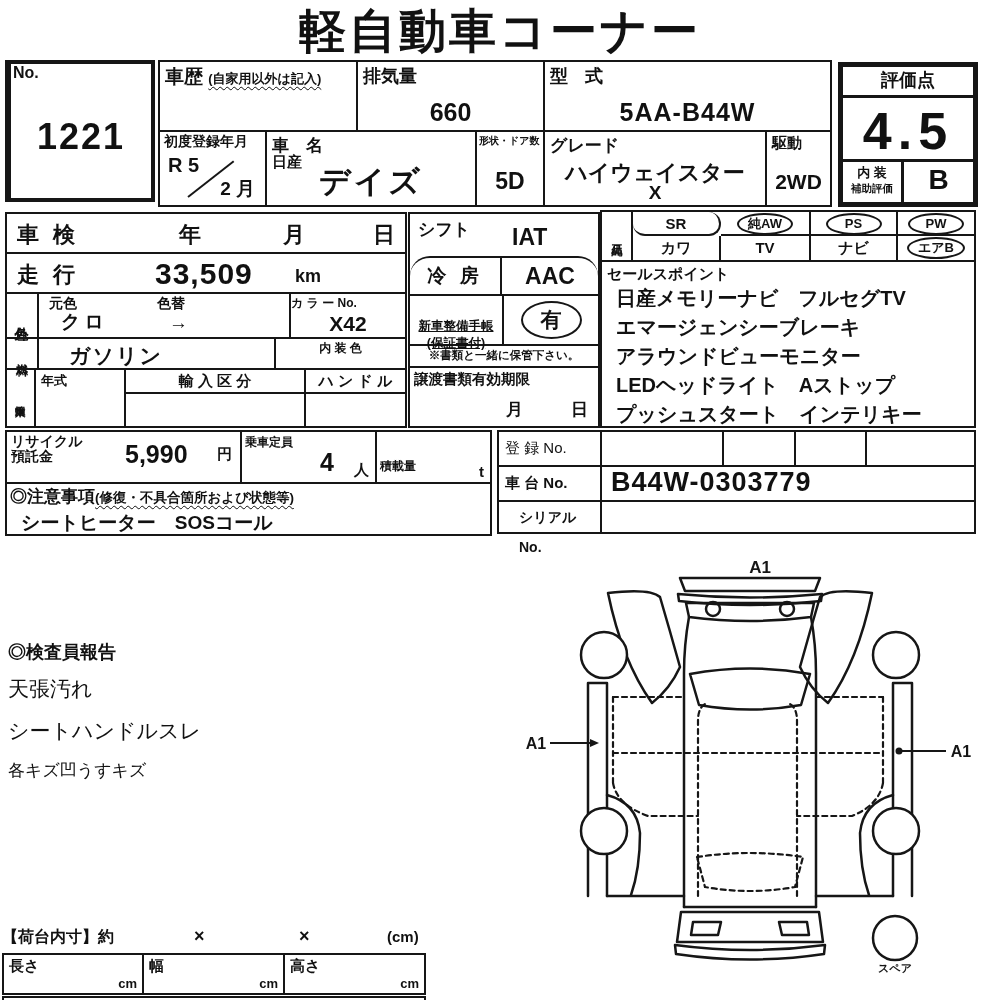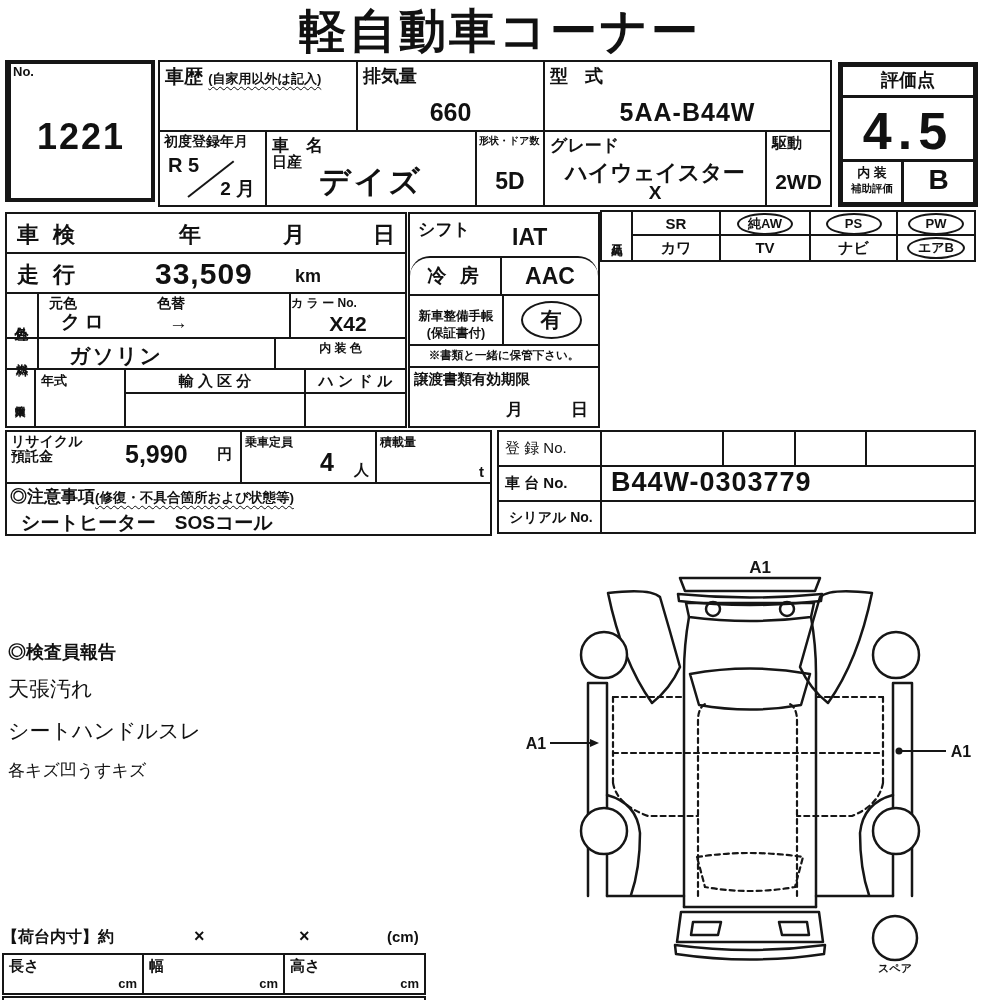--- a/index.html
+++ b/index.html
@@ -15,21 +15,21 @@
   svg text{font-family:"Liberation Sans",sans-serif;}
 </style>
 </head>
 <body>
 
 <div id="sheet">
 
   <div class="abs b" style="left:0;top:0;width:1000px;text-align:center;font-size:47px;letter-spacing:3px;">軽自動車コーナー</div>
 
   <div class="abs" style="left:5px;top:60px;width:150px;height:142px;border:4px solid #161616;border-left-width:6px;">
-    <span class="abs b" style="left:2px;top:0;font-size:13px;">No.</span>
+    <span class="abs b" style="left:2px;top:0;font-size:16px;">No.</span>
     <div class="abs" style="left:0;top:52px;width:100%;text-align:center;font-size:36px;font-weight:600;letter-spacing:2px;">1221</div>
   </div>
 
   <div class="abs bd" style="left:158px;top:60px;width:200px;height:72px;">
     <span class="cell-lab" style="font-size:19px;"><span>車歴</span>
     <span class="wavy" style="font-size:13px;">(自家用以外は記入)</span></span>
   </div>
   <div class="abs bd" style="left:356px;top:60px;width:189px;height:72px;">
     <span class="cell-lab" style="font-size:18px;">排気量</span>
     <div class="abs" style="left:0;top:36px;width:100%;text-align:center;font-size:25px;font-weight:600;">660</div>
@@ -140,21 +140,21 @@
       <span class="abs" style="left:102px;top:10px;font-size:23px;font-weight:600;">IAT</span>
     </div>
     <div style="position:relative;height:38px;border-top:2px solid #161616;display:flex;border-radius:20px;">
       <div style="width:90px;border-right:2px solid #161616;font-size:19px;font-weight:bold;text-align:center;line-height:36px;letter-spacing:4px;">冷 房</div>
       <div style="flex:1;text-align:center;font-size:23px;font-weight:600;line-height:36px;">AAC</div>
     </div>
   </div>
 
   <div class="abs bd" style="left:408px;top:294px;width:192px;height:74px;">
     <div style="display:flex;height:48px;">
-      <div style="width:92px;border-right:2px solid #161616;text-align:center;padding-top:12px;">
+      <div style="width:92px;border-right:2px solid #161616;text-align:center;padding-top:22px;text-decoration:underline;">
         <div style="font-size:12.5px;font-weight:bold;">新車整備手帳</div>
         <div style="font-size:12.5px;font-weight:bold;">(保証書付)</div>
       </div>
       <div style="flex:1;display:flex;align-items:center;justify-content:center;">
         <span style="border:2.5px solid #161616;border-radius:50%;padding:3px 18px;font-size:21px;font-weight:600;">有</span>
       </div>
     </div>
     <div style="border-top:2px solid #161616;height:20px;line-height:19px;text-align:center;font-size:11.5px;font-weight:bold;">※書類と一緒に保管下さい。</div>
   </div>
 
@@ -162,48 +162,56 @@
     <span class="cell-lab" style="font-size:14.5px;left:4px;">譲渡書類有効期限</span>
     <span class="abs b" style="left:96px;bottom:5px;font-size:17px;">月</span>
     <span class="abs b" style="right:10px;bottom:5px;font-size:17px;">日</span>
   </div>
 
   <div class="abs bd" style="left:600px;top:210px;width:376px;height:52px;display:flex;">
     <div style="width:29px;border-right:2px solid #161616;display:flex;align-items:center;justify-content:center;">
       <span class="vlabel" style="font-size:11px;">純正品</span>
     </div>
     <div style="flex:1;display:grid;grid-template-columns:88px 90px 87px auto;grid-template-rows:24px 24px;">
-      <div style="border-right:2px solid #161616;border-bottom:2px solid #161616;text-align:center;line-height:23px;"><span style="font-size:15px;font-weight:bold;">SR</span></div>
+      <div style="border-right:2px solid #161616;border-bottom:2px solid #161616;text-align:center;line-height:23px;border-radius:12px;"><span style="font-size:15px;font-weight:bold;">SR</span></div>
       <div style="border-right:2px solid #161616;border-bottom:2px solid #161616;text-align:center;line-height:22px;"><span class="oval" style="font-size:13px;font-weight:bold;">純AW</span></div>
       <div style="border-right:2px solid #161616;border-bottom:2px solid #161616;text-align:center;line-height:22px;"><span class="oval" style="font-size:13px;font-weight:bold;min-width:34px;">PS</span></div>
       <div style="border-bottom:2px solid #161616;text-align:center;line-height:22px;"><span class="oval" style="font-size:13px;font-weight:bold;min-width:34px;">PW</span></div>
       <div style="border-right:2px solid #161616;text-align:center;line-height:23px;"><span style="font-size:15px;font-weight:bold;">カワ</span></div>
       <div style="border-right:2px solid #161616;text-align:center;line-height:23px;"><span style="font-size:15px;font-weight:bold;">TV</span></div>
       <div style="border-right:2px solid #161616;text-align:center;line-height:23px;"><span style="font-size:15px;font-weight:bold;text-align:center;">ナビ</span></div>
       <div style="text-align:center;line-height:22px;"><span class="oval" style="font-size:13px;font-weight:bold;">エアB</span></div>
     </div>
   </div>
 
+  <div class="abs bd" style="left:600px;top:260px;width:376px;height:168px;">
+    <div style="font-size:15px;font-weight:bold;padding:3px 0 0 5px;">セールスポイント</div>
+    <div style="font-size:20px;font-weight:600;padding-left:14px;line-height:29px;">日産メモリーナビ　フルセグTV</div>
+    <div style="font-size:20px;font-weight:600;padding-left:14px;line-height:29px;">エマージェンシーブレーキ</div>
+    <div style="font-size:20px;font-weight:600;padding-left:14px;line-height:29px;">アラウンドビューモニター</div>
+    <div style="font-size:20px;font-weight:600;padding-left:14px;line-height:29px;">LEDヘッドライト　Aストップ</div>
+    <div style="font-size:20px;font-weight:600;padding-left:14px;line-height:29px;">プッシュスタート　インテリキー</div>
+  </div>
 
   <div class="abs bd" style="left:5px;top:430px;width:487px;height:106px;">
     <div style="display:flex;height:50px;border-bottom:2px solid #161616;">
       <div style="width:233px;border-right:2px solid #161616;position:relative;">
         <div style="position:absolute;left:4px;top:2px;font-weight:bold;font-size:14px;line-height:15px;">
           <div>リサイクル</div>
           <div>預託金</div>
         </div>
         <span class="abs" style="left:118px;top:8px;font-size:25px;font-weight:600;">5,990</span>
         <span class="abs b" style="right:8px;top:13px;font-size:15px;">円</span>
       </div>
       <div style="width:133px;border-right:2px solid #161616;position:relative;">
         <span class="cell-lab" style="font-size:12px;left:3px;">乗車定員</span>
         <span class="abs" style="left:78px;top:16px;font-size:25px;font-weight:600;">4</span>
         <span class="abs b" style="right:6px;bottom:2px;font-size:15px;">人</span>
       </div>
-      <div style="flex:1;position:relative;">
+      <div style="flex:1;position:relative;margin-top:24px;">
         <span class="cell-lab" style="font-size:12px;left:3px;">積載量</span>
         <span class="abs b" style="right:6px;bottom:2px;font-size:15px;">t</span>
       </div>
     </div>
     <div style="position:relative;height:52px;">
       <div style="padding:1px 0 0 3px;">
         <span class="b" style="font-size:17px;">◎注意事項</span><span class="b wavy" style="font-size:13.5px;">(修復・不具合箇所および状態等)</span>
       </div>
       <div style="padding-left:14px;font-size:19px;font-weight:600;margin-top:2px;">シートヒーター　SOSコール</div>
     </div>
@@ -215,21 +223,21 @@
       <span class="abs" style="left:112px;top:4px;font-size:18px;"></span>
       <div class="abs" style="left:223px;top:0;width:2px;height:100%;background:#161616;"></div>
       <div class="abs" style="left:295px;top:0;width:2px;height:100%;background:#161616;"></div>
       <div class="abs" style="left:366px;top:0;width:2px;height:100%;background:#161616;"></div>
     </div>
     <div style="position:relative;height:33px;border-bottom:2px solid #161616;">
       <div style="position:absolute;left:0;top:0;width:103px;height:100%;border-right:2px solid #161616;font-size:15px;font-weight:bold;line-height:31px;padding-left:6px;box-sizing:border-box;">車 台 No.</div>
       <span class="abs" style="left:112px;top:0px;font-size:27px;font-weight:600;letter-spacing:1px;">B44W-0303779</span>
     </div>
     <div style="position:relative;height:32px;">
-      <div style="position:absolute;left:0;top:0;width:103px;height:100%;border-right:2px solid #161616;font-size:14px;font-weight:bold;line-height:30px;padding-left:10px;box-sizing:border-box;">シリアル No.</div>
+      <div style="position:absolute;left:0;top:0;width:103px;height:100%;border-right:2px solid #161616;font-size:14px;font-weight:bold;line-height:30px;padding-left:20px;box-sizing:border-box;">シリアル No.</div>
       <span class="abs" style="left:112px;top:4px;font-size:18px;"></span>
     </div>
   </div>
 
   <div class="abs" style="left:8px;top:640px;width:380px;">
     <div style="font-size:18px;font-weight:bold;">◎検査員報告</div>
     <div style="font-size:21px;font-weight:500;margin-top:11px;">天張汚れ</div>
     <div style="font-size:21px;font-weight:500;margin-top:14px;">シートハンドルスレ</div>
     <div style="font-size:17px;font-weight:500;margin-top:14px;">各キズ凹うすキズ</div>
   </div>

